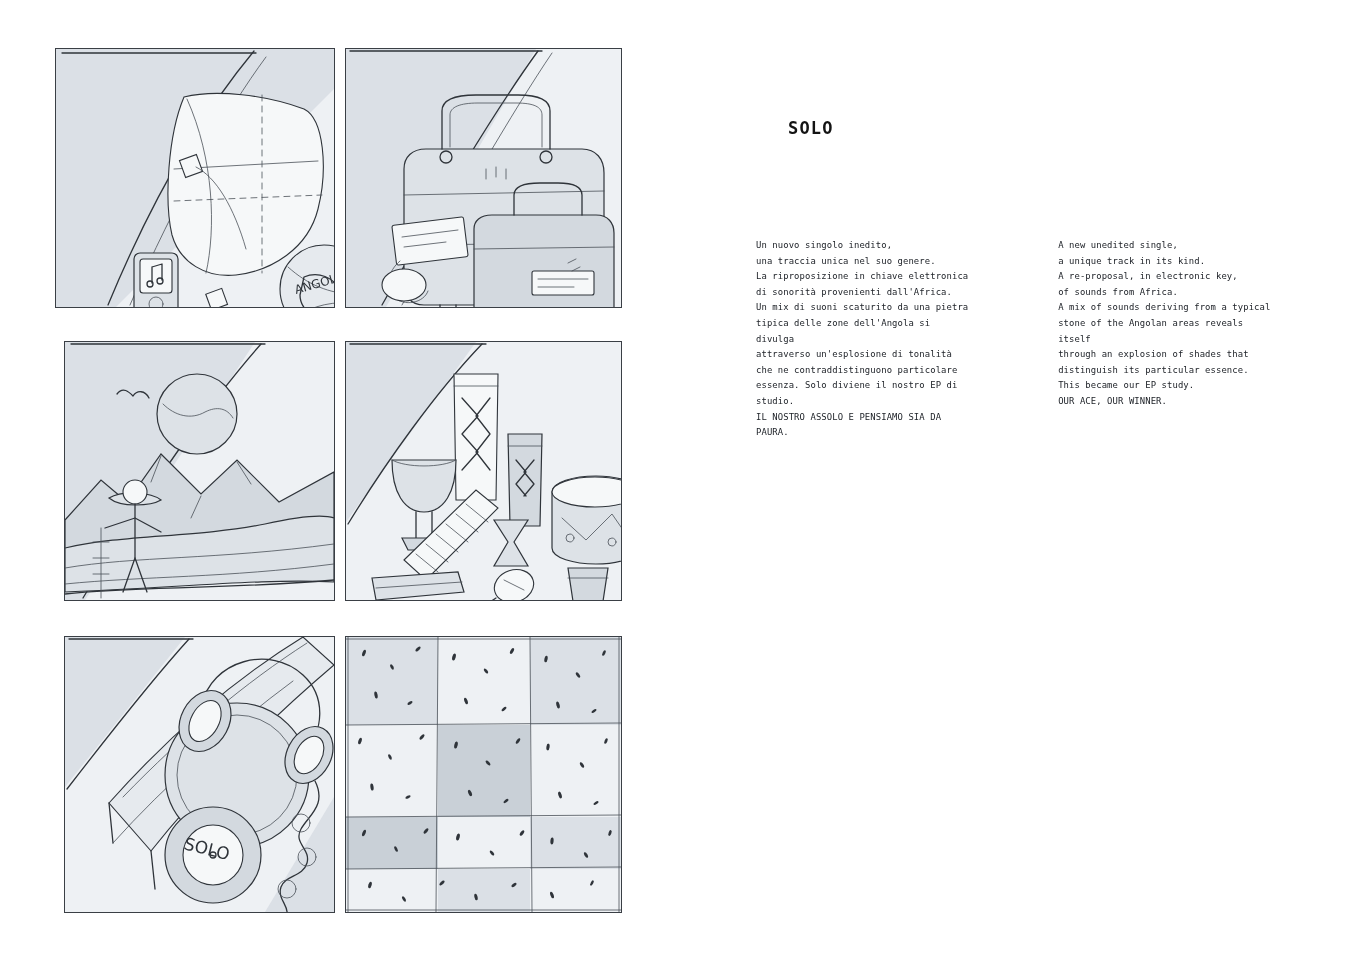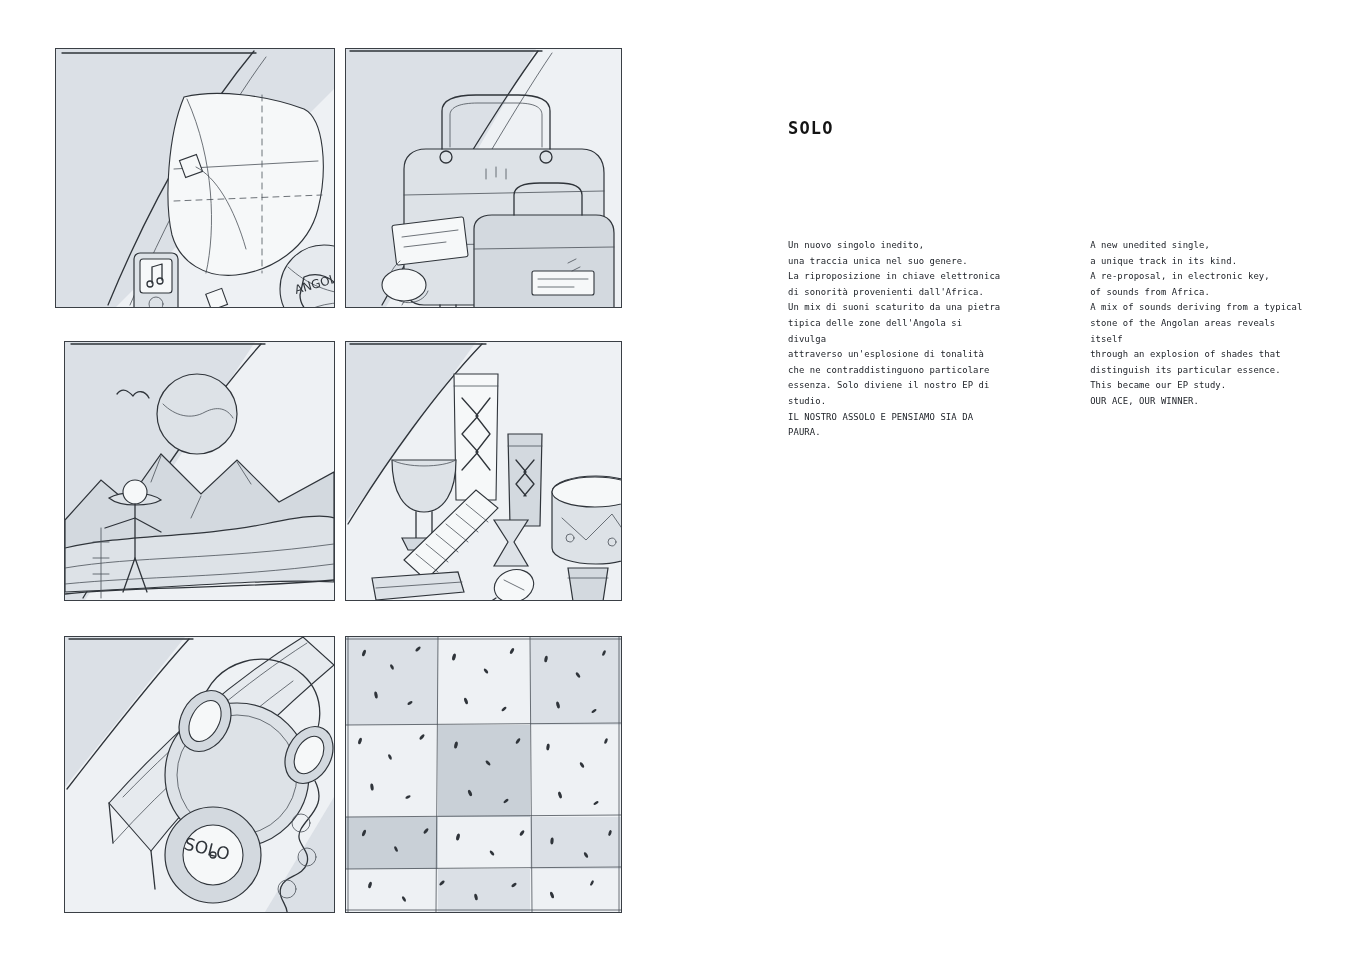--- a/index.html
+++ b/index.html
@@ -66,21 +66,21 @@
   .title {
     font-family: "DejaVu Sans Mono", monospace;
     font-size: 17px;
     font-weight: bold;
     letter-spacing: 1.2px;
     color: #141414;
     margin: 0;
   }
   .copy-wrap {
     position: absolute;
-    left: 788px;
+    left: 756px;
     top: 238px;
     width: 520px;
     display: flex;
     gap: 60px;
   }
   .copy {
     font-family: "DejaVu Sans Mono", monospace;
     font-size: 8.9px;
     line-height: 15.6px;
     color: #20242a;

